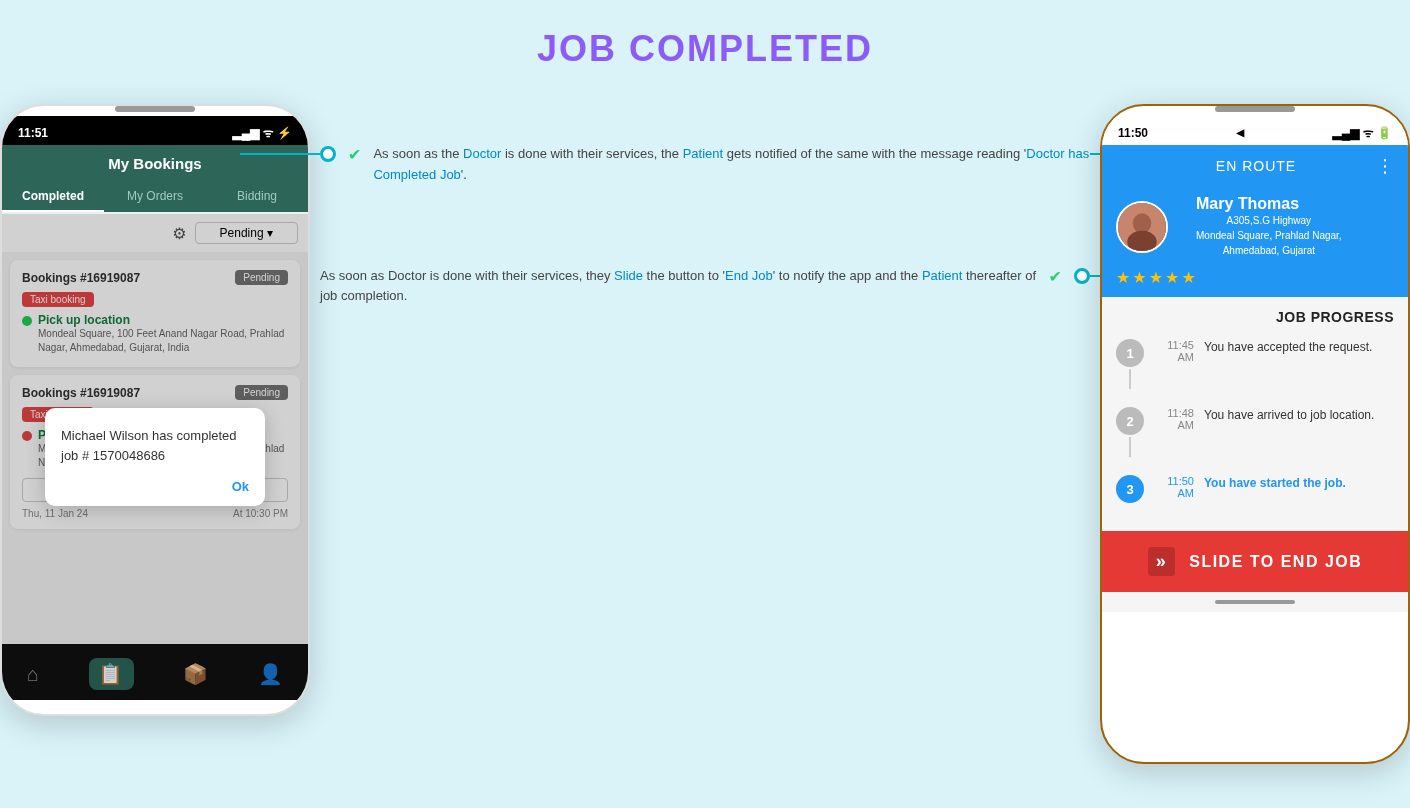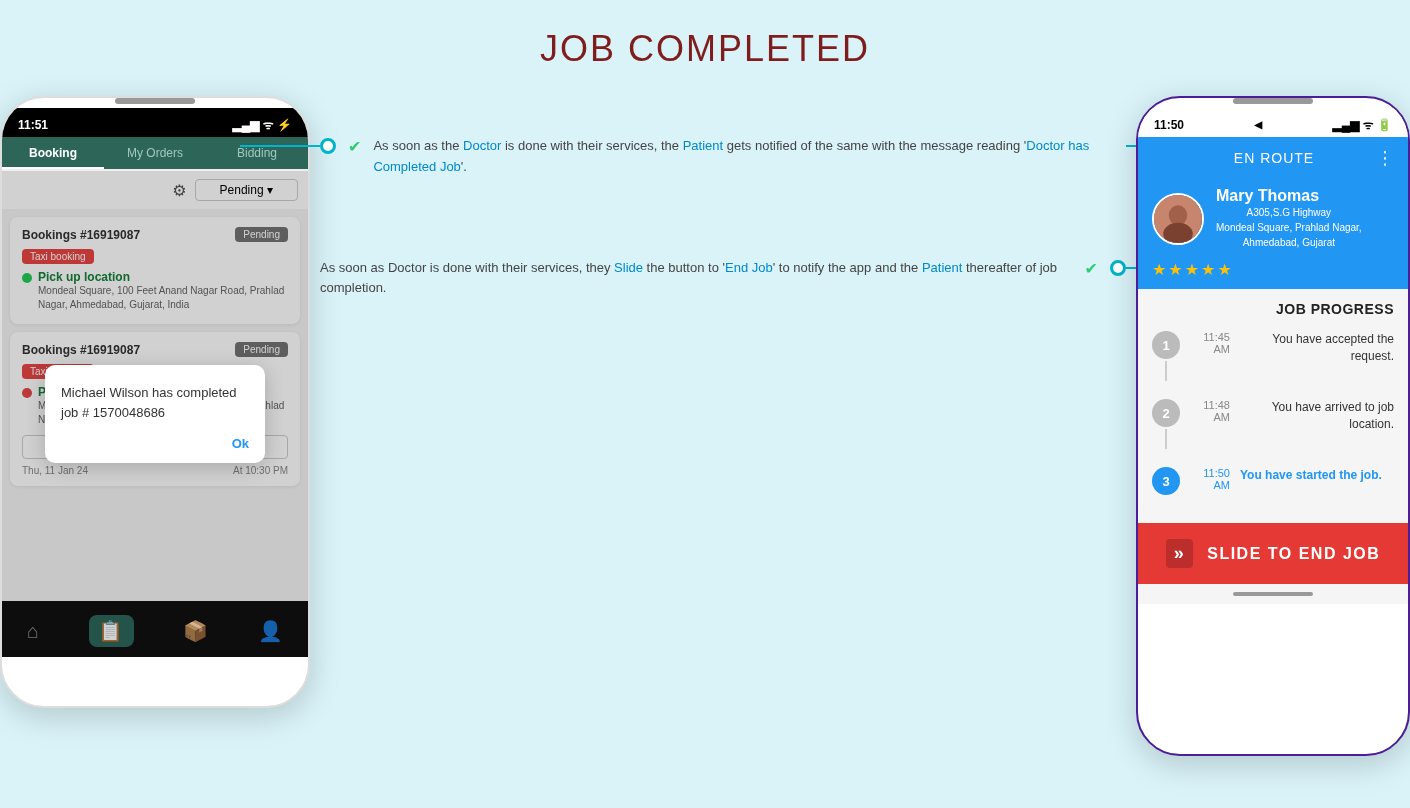--- a/index.html
+++ b/index.html
@@ -8,25 +8,25 @@
       font-family: -apple-system, BlinkMacSystemFont, 'Segoe UI', sans-serif;
       width: 1410px;
       height: 808px;
       overflow: hidden;
       display: flex;
       flex-direction: column;
       align-items: center;
     }
     .page-title {
       font-size: 36px;
-      font-weight: 400;
-      color: #7f1d1d;
+      font-weight: 700;
+      color: #8b5cf6;
       letter-spacing: 2px;
       margin-top: 28px;
-      margin-bottom: 26px;
+      margin-bottom: 34px;
       text-align: center;
     }
     .main-content {
       display: flex;
       flex-direction: row;
       align-items: flex-start;
       justify-content: center;
       width: 100%;
       gap: 0px;
       position: relative;
@@ -327,23 +327,23 @@
       font-size: 13px;
       color: #444;
       line-height: 1.6;
     }
     .annotation-text span.highlight {
       color: #0088cc;
     }
 
     
     .phone-right {
-      width: 274px;
+      width: 310px;
       height: 660px;
-      border: 2px solid #4c1d95;
+      border: 2px solid #a16207;
       flex-shrink: 0;
     }
     .phone-right .phone-notch-bar {
       background: #fff;
       color: #000;
     }
     .enroute-header {
       background: #2196f3;
       color: #fff;
       padding: 10px 14px;
@@ -358,21 +358,21 @@
       text-align: center;
       flex: 1;
     }
     .enroute-three-dots {
       font-size: 18px;
       cursor: pointer;
     }
     .enroute-user-row {
       display: flex;
       align-items: center;
-      gap: 12px;
+      gap: 28px;
       padding: 8px 14px 4px 14px;
       background: #2196f3;
     }
     .enroute-avatar {
       width: 52px;
       height: 52px;
       border-radius: 50%;
       background: #ccc;
       overflow: hidden;
       flex-shrink: 0;
@@ -518,23 +518,26 @@
 
   <div class="phone-outer phone-left">
 
     <div class="phone-notch-pill"></div>
 
     <div class="phone-notch-bar">
       <span>11:51</span>
       <span>▂▄▆ ᯤ ⚡</span>
     </div>
 
+    <div class="phone-left-header">
+      <span>My Bookings</span>
+    </div>
 
     <div class="phone-left-tabs">
-      <div class="phone-left-tab active">Booking</div>
+      <div class="phone-left-tab active">Completed</div>
       <div class="phone-left-tab">My Orders</div>
       <div class="phone-left-tab">Bidding</div>
     </div>
 
     <div class="phone-left-body">
 
       <div class="filter-row">
         <span class="filter-icon">⚙</span>
         <div class="pending-dropdown">
           <span>Pending ▾</span>

